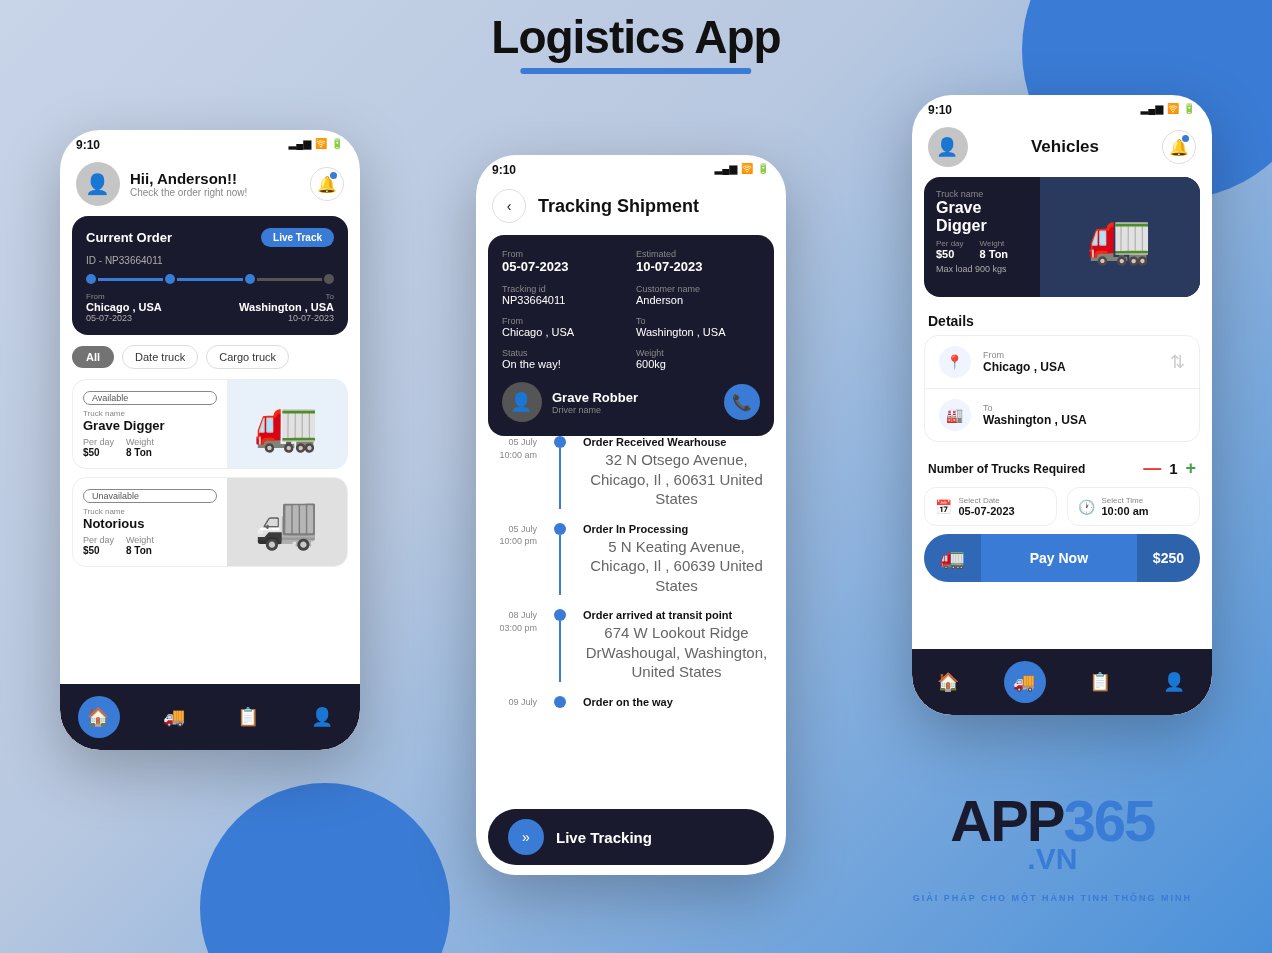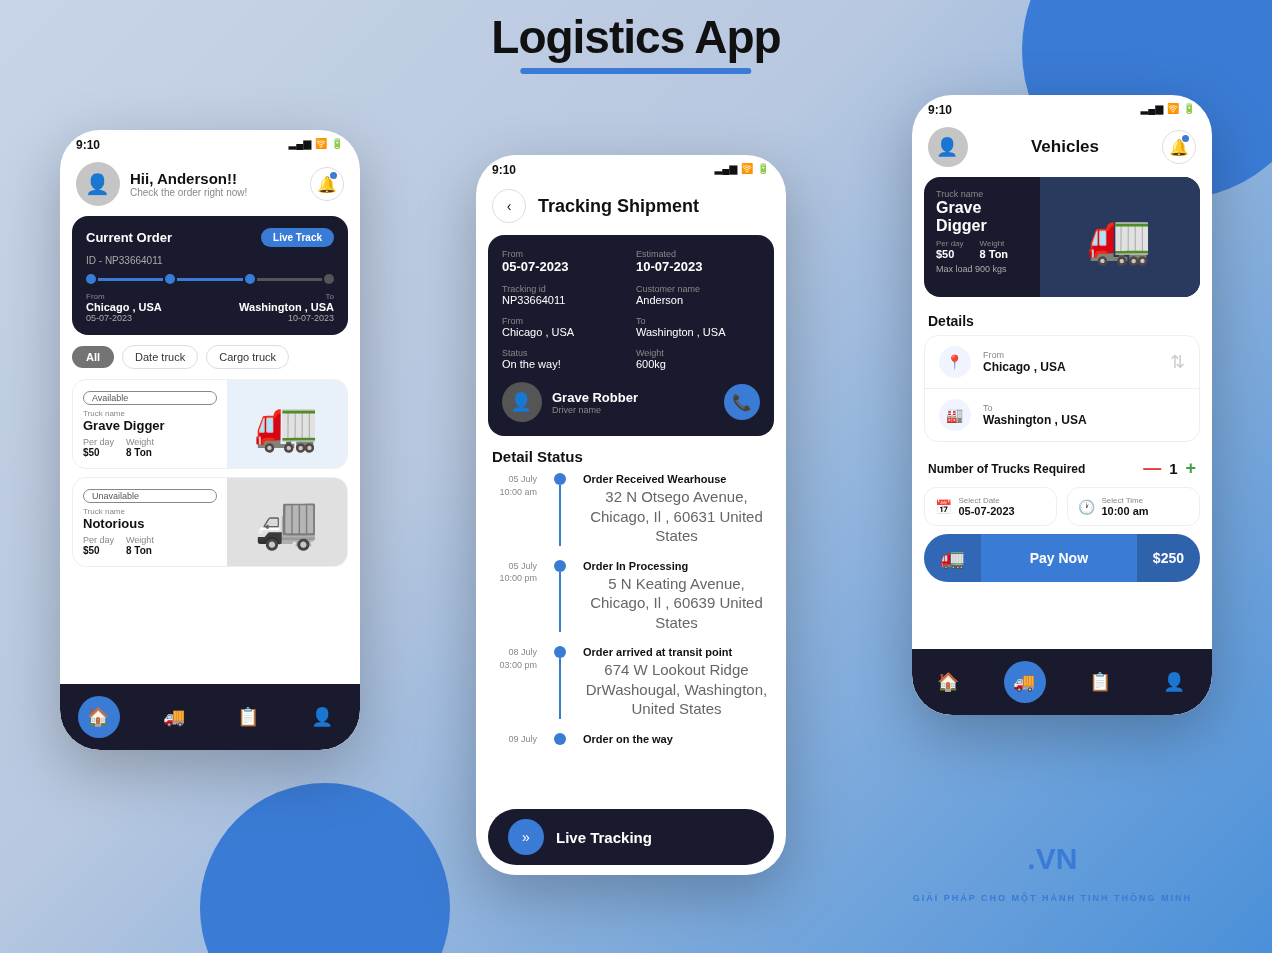--- a/index.html
+++ b/index.html
@@ -785,21 +785,20 @@
       <div class="driver-row">
         <div class="driver-avatar">👤</div>
         <div class="driver-info">
           <div class="driver-name">Grave Robber</div>
           <div class="driver-label">Driver name</div>
         </div>
         <button class="call-btn">📞</button>
       </div>
     </div>
 
-    <div class="detail-status-title">Detail Status</div>
 
     <div class="timeline">
 
       <div class="tl-item">
         <div class="tl-date">
           <div>05 July</div>
           <div>10:00 am</div>
         </div>
         <div class="tl-dot-line">
           <div class="tl-dot"></div>
@@ -956,15 +955,18 @@
     <div class="p3-bottom-nav">
       <div class="nav-icon" style="color:#888;font-size:18px;padding:8px;">🏠</div>
       <div class="nav-icon-active">🚚</div>
       <div class="nav-icon" style="color:#888;font-size:18px;padding:8px;">📋</div>
       <div class="nav-icon" style="color:#888;font-size:18px;padding:8px;">👤</div>
     </div>
   </div>
 </div>
 
 <div class="app365-logo">
+  <div style="font-size:58px;font-weight:900;line-height:1;letter-spacing:-2px;">
+    <span style="color:#1a1a2e;">APP</span><span style="color:#3a7bd5;">365</span>
+  </div>
   <div style="font-size:30px;font-weight:900;color:#3a7bd5;margin-top:-8px;">.VN</div>
   <div class="app365-sub">GIẢI PHÁP CHO MỘT HÀNH TINH THÔNG MINH</div>
 </div>
 
 </body></html>

